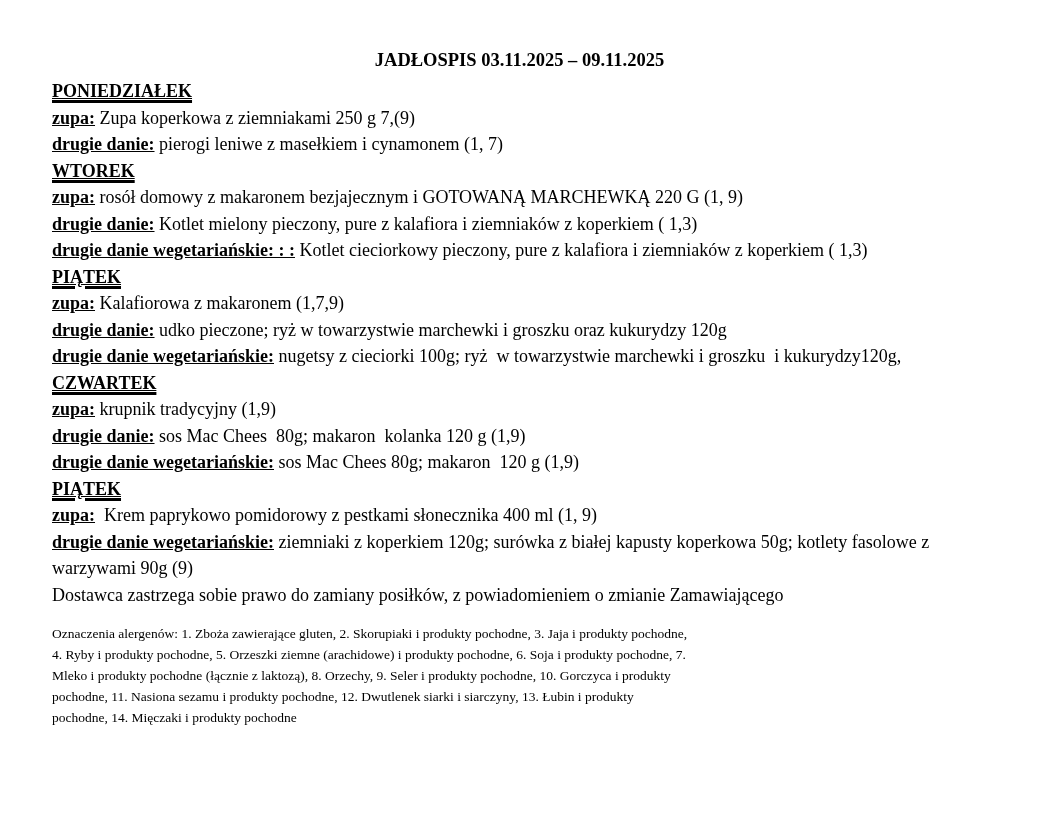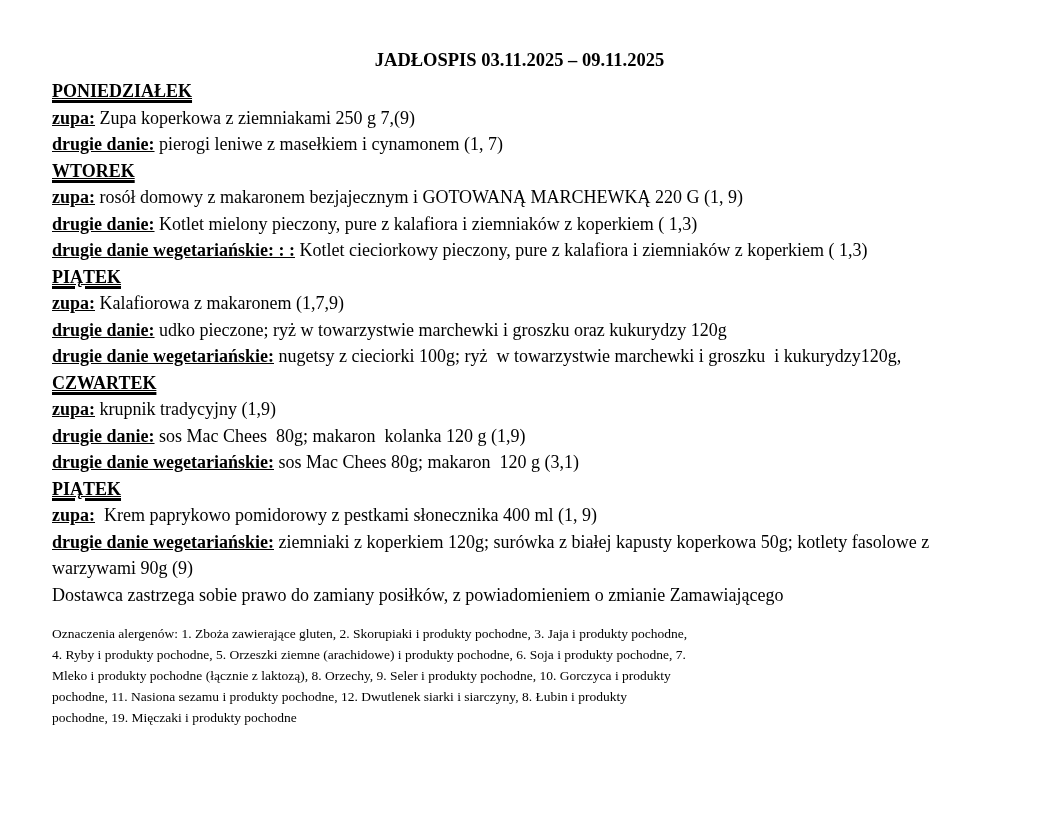--- a/index.html
+++ b/index.html
@@ -75,29 +75,29 @@
   <div class="menu-line"><span class="label">drugie danie wegetariańskie: : :</span><span> Kotlet cieciorkowy pieczony, pure z kalafiora i ziemniaków z koperkiem ( 1,3)</span></div>
 
   <div class="day-heading"><span class="day-name">PIĄTEK</span></div>
   <div class="menu-line"><span class="label">zupa:</span><span> Kalafiorowa z makaronem (1,7,9)</span></div>
   <div class="menu-line"><span class="label">drugie danie:</span><span> udko pieczone; ryż w towarzystwie marchewki i groszku oraz kukurydzy 120g</span></div>
   <div class="menu-line"><span class="label">drugie danie wegetariańskie:</span><span> nugetsy z cieciorki 100g; ryż  w towarzystwie marchewki i groszku  i kukurydzy120g,</span></div>
 
   <div class="day-heading"><span class="day-name">CZWARTEK</span></div>
   <div class="menu-line"><span class="label">zupa:</span><span> krupnik tradycyjny (1,9)</span></div>
   <div class="menu-line"><span class="label">drugie danie:</span><span> sos Mac Chees  80g; makaron  kolanka 120 g (1,9)</span></div>
-  <div class="menu-line"><span class="label">drugie danie wegetariańskie:</span><span> sos Mac Chees 80g; makaron  120 g (3,1)</span></div>
+  <div class="menu-line"><span class="label">drugie danie wegetariańskie:</span><span> sos Mac Chees 80g; makaron  120 g (1,9)</span></div>
 
   <div class="day-heading"><span class="day-name">PIĄTEK</span></div>
   <div class="menu-line"><span class="label">zupa:</span><span>  Krem paprykowo pomidorowy z pestkami słonecznika 400 ml (1, 9)</span></div>
   <div class="menu-line"><span class="label">drugie danie wegetariańskie:</span><span> ziemniaki z koperkiem 120g; surówka z białej kapusty koperkowa 50g; kotlety fasolowe z warzywami 90g (9)</span></div>
 
   <div class="disclaimer">Dostawca zastrzega sobie prawo do zamiany posiłków, z powiadomieniem o zmianie Zamawiającego</div>
 
   <div class="allergens">
     <div>Oznaczenia alergenów: 1. Zboża zawierające gluten, 2. Skorupiaki i produkty pochodne, 3. Jaja i produkty pochodne,</div>
     <div>4. Ryby i produkty pochodne, 5. Orzeszki ziemne (arachidowe) i produkty pochodne, 6. Soja i produkty pochodne, 7.</div>
     <div>Mleko i produkty pochodne (łącznie z laktozą), 8. Orzechy, 9. Seler i produkty pochodne, 10. Gorczyca i produkty</div>
-    <div>pochodne, 11. Nasiona sezamu i produkty pochodne, 12. Dwutlenek siarki i siarczyny, 8. Łubin i produkty</div>
-    <div>pochodne, 19. Mięczaki i produkty pochodne</div>
+    <div>pochodne, 11. Nasiona sezamu i produkty pochodne, 12. Dwutlenek siarki i siarczyny, 13. Łubin i produkty</div>
+    <div>pochodne, 14. Mięczaki i produkty pochodne</div>
   </div>
 
 </div>
 
 </body></html>

